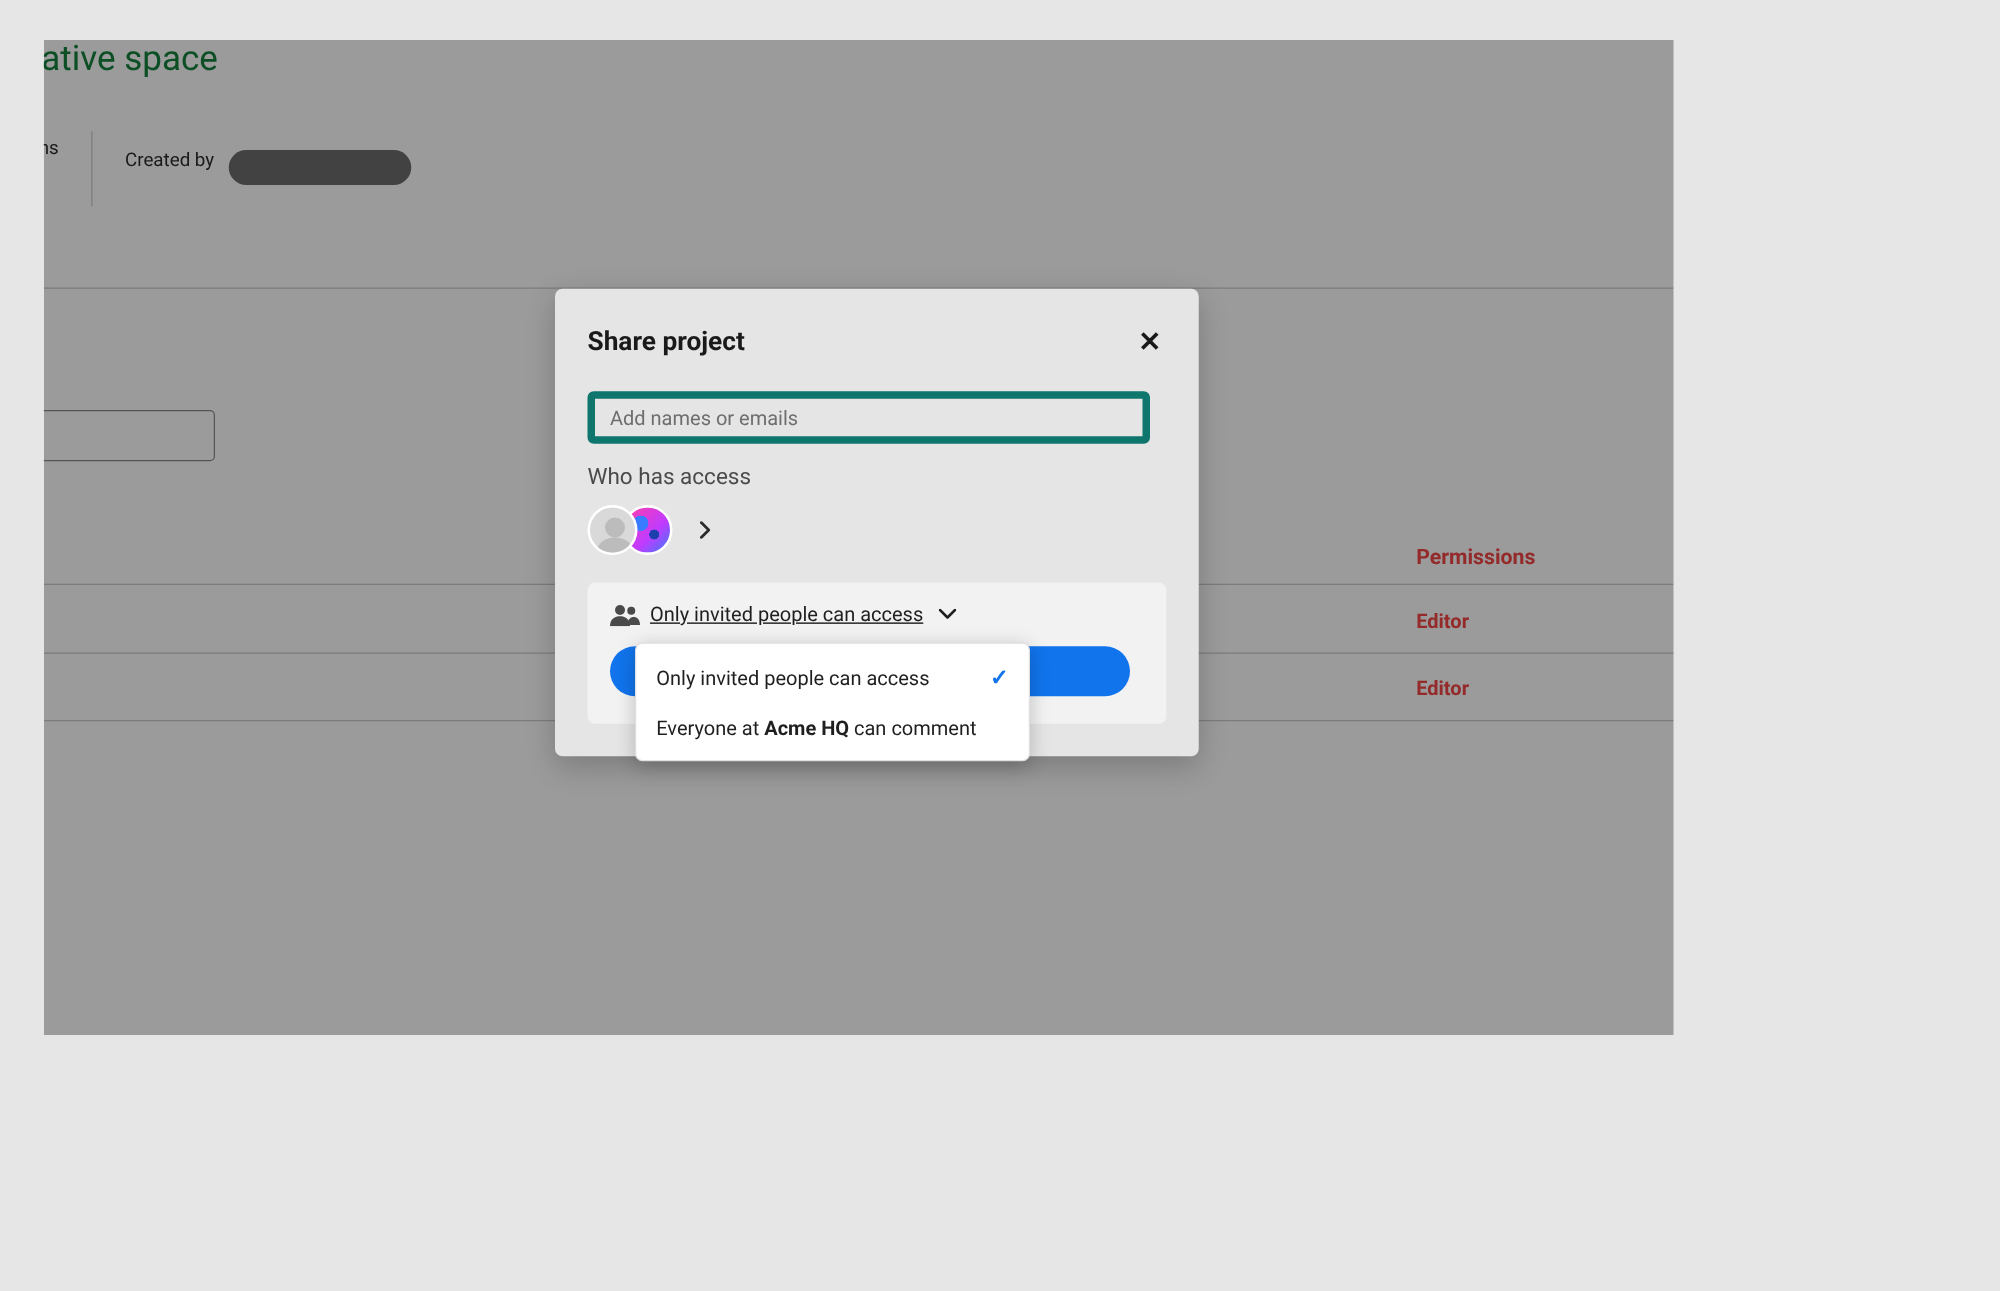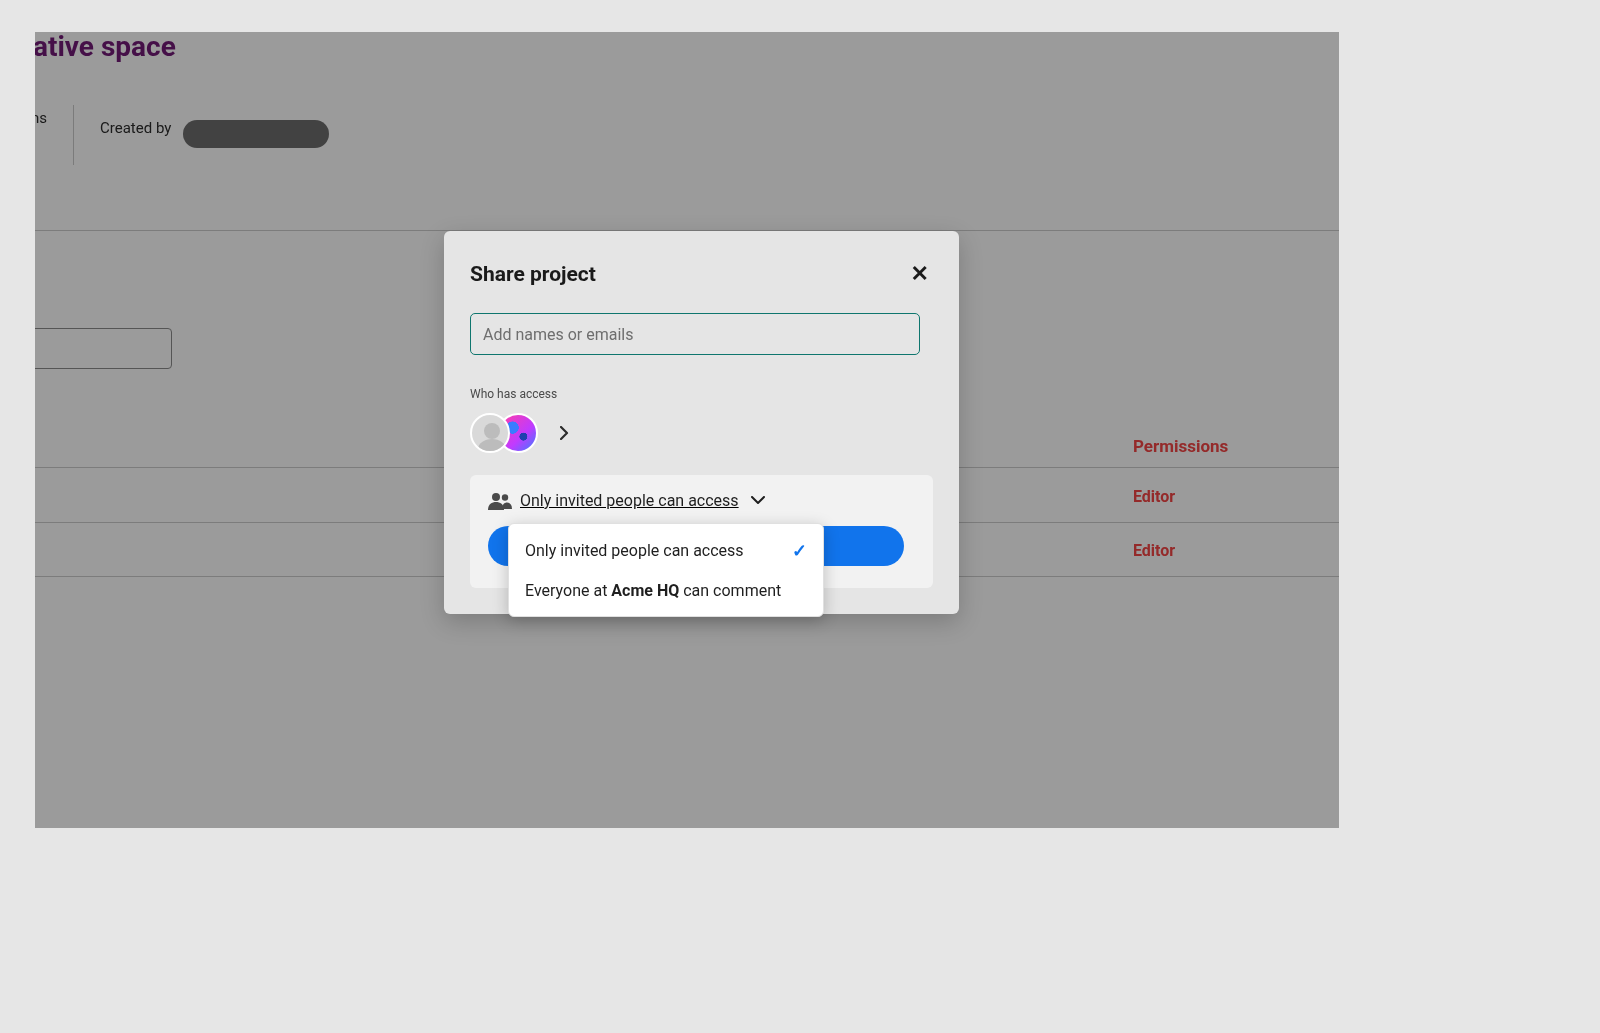--- a/index.html
+++ b/index.html
@@ -21,22 +21,22 @@
       overflow: hidden;
     }
     .overlay {
       position: absolute;
       inset: 0;
       background: rgba(0,0,0,0.38);
       z-index: 5;
     }
     .page-title {
       font-size: 28px;
-      font-weight: 700;
-      color: #701a75;
+      font-weight: 400;
+      color: #15803d;
       margin: -2px 4px 0 -2px;
     }
     .meta-row {
       display: flex;
       align-items: flex-start;
       margin-top: 46px;
       margin-left: -4px;
       gap: 26px;
     }
     .meta-label-left { font-size: 15px; color: #2c2c2c; }
@@ -64,25 +64,25 @@
       background: #e5e5e5;
       border-radius: 6px;
       z-index: 10;
       padding: 28px 26px 26px 26px;
       box-shadow: 0 8px 24px rgba(0,0,0,0.2);
     }
     .modal-header { display: flex; justify-content: space-between; align-items: center; }
     .modal-title { font-size: 21px; font-weight: 700; color: #1a1a1a; }
     .close-btn { background: none; border: none; cursor: pointer; font-size: 22px; line-height: 1; font-weight: 700; color: #1a1a1a; padding: 4px; }
     .invite-input {
-      width: 450px; height: 42px; border: 1px solid #0f766e; border-radius: 5px;
+      width: 450px; height: 42px; border: 6px solid #0f766e; border-radius: 5px;
       margin-top: 24px; padding: 0 12px; font-size: 16px; color: #6e6e6e;
       display: flex; align-items: center;
     }
-    .access-label { font-size: 12px; color: #4a4a4a; margin-top: 32px; }
+    .access-label { font-size: 18px; color: #4a4a4a; margin-top: 16px; }
     .avatar-row { display: flex; align-items: center; margin-top: 12px; gap: 14px; }
     .avatars { display: flex; }
     .avatar {
       width: 40px; height: 40px; border-radius: 50%; border: 2px solid #fff;
     }
     .avatar-1 { background: #d9d9d9; position: relative; overflow: hidden; }
     .avatar-1::before {
       content: ""; position: absolute; top: 8px; left: 12px; width: 16px; height: 16px; background: #bcbcbc; border-radius: 50%;
     }
     .avatar-1::after {

